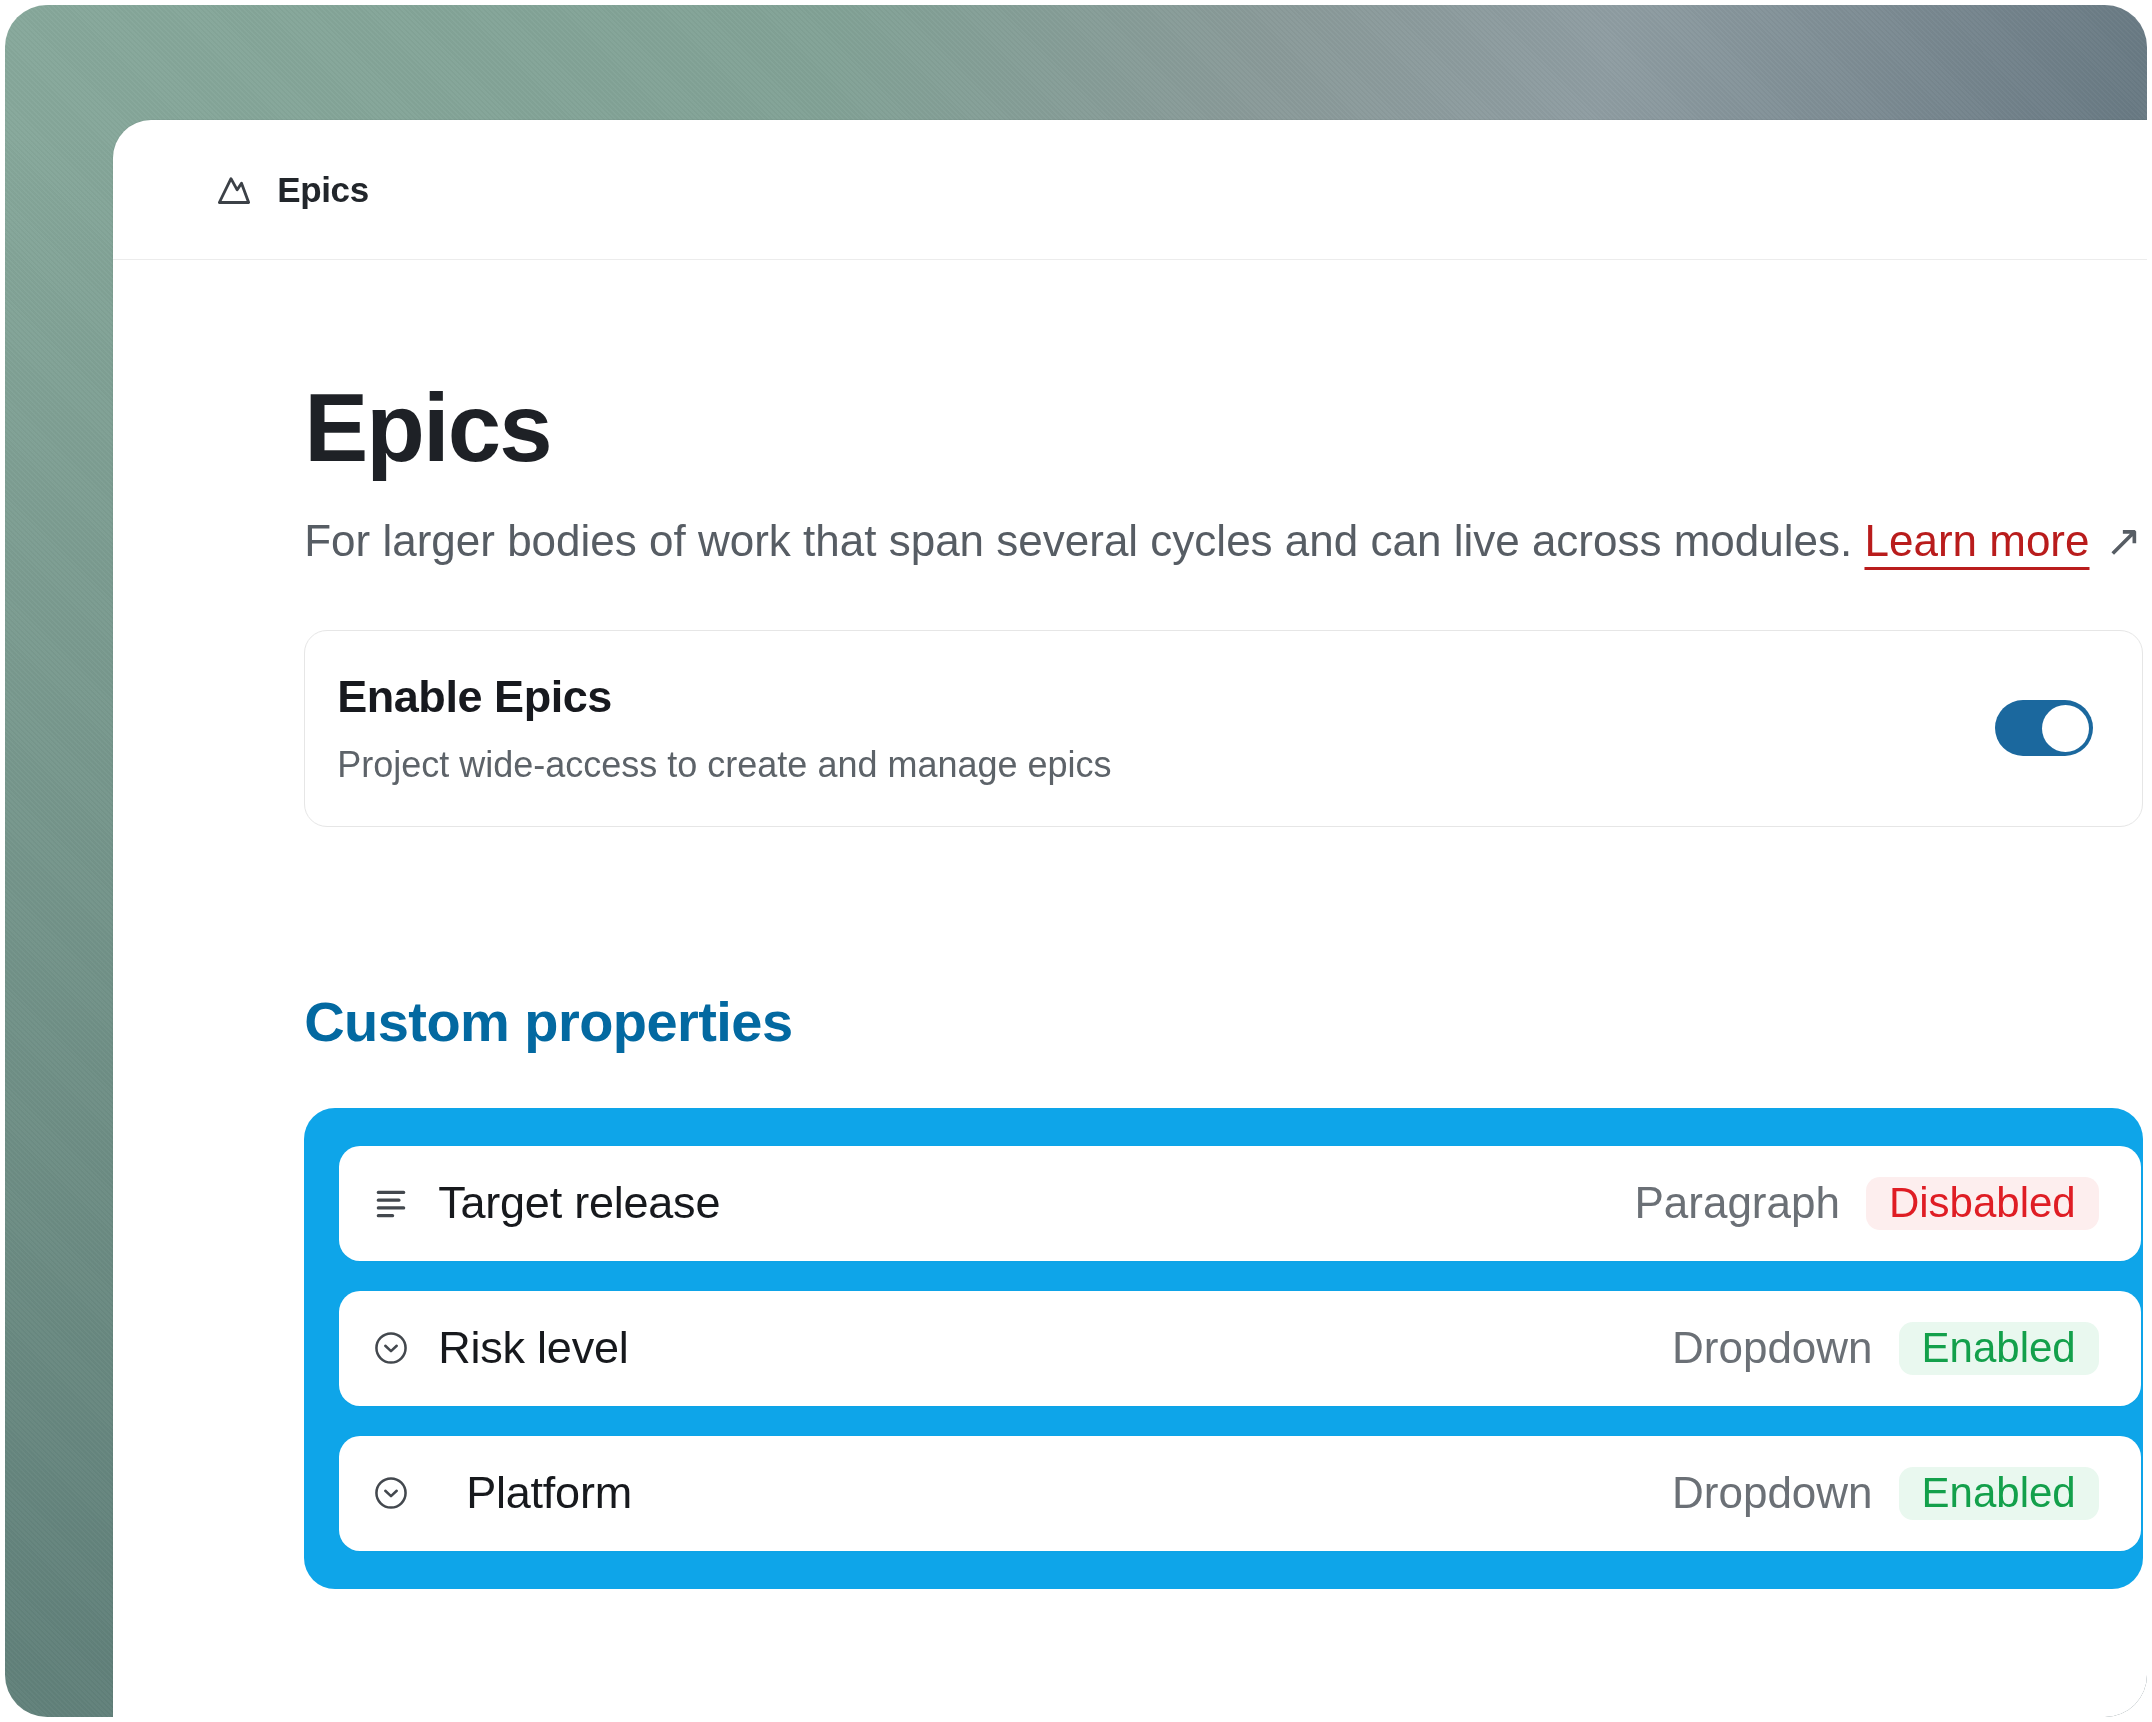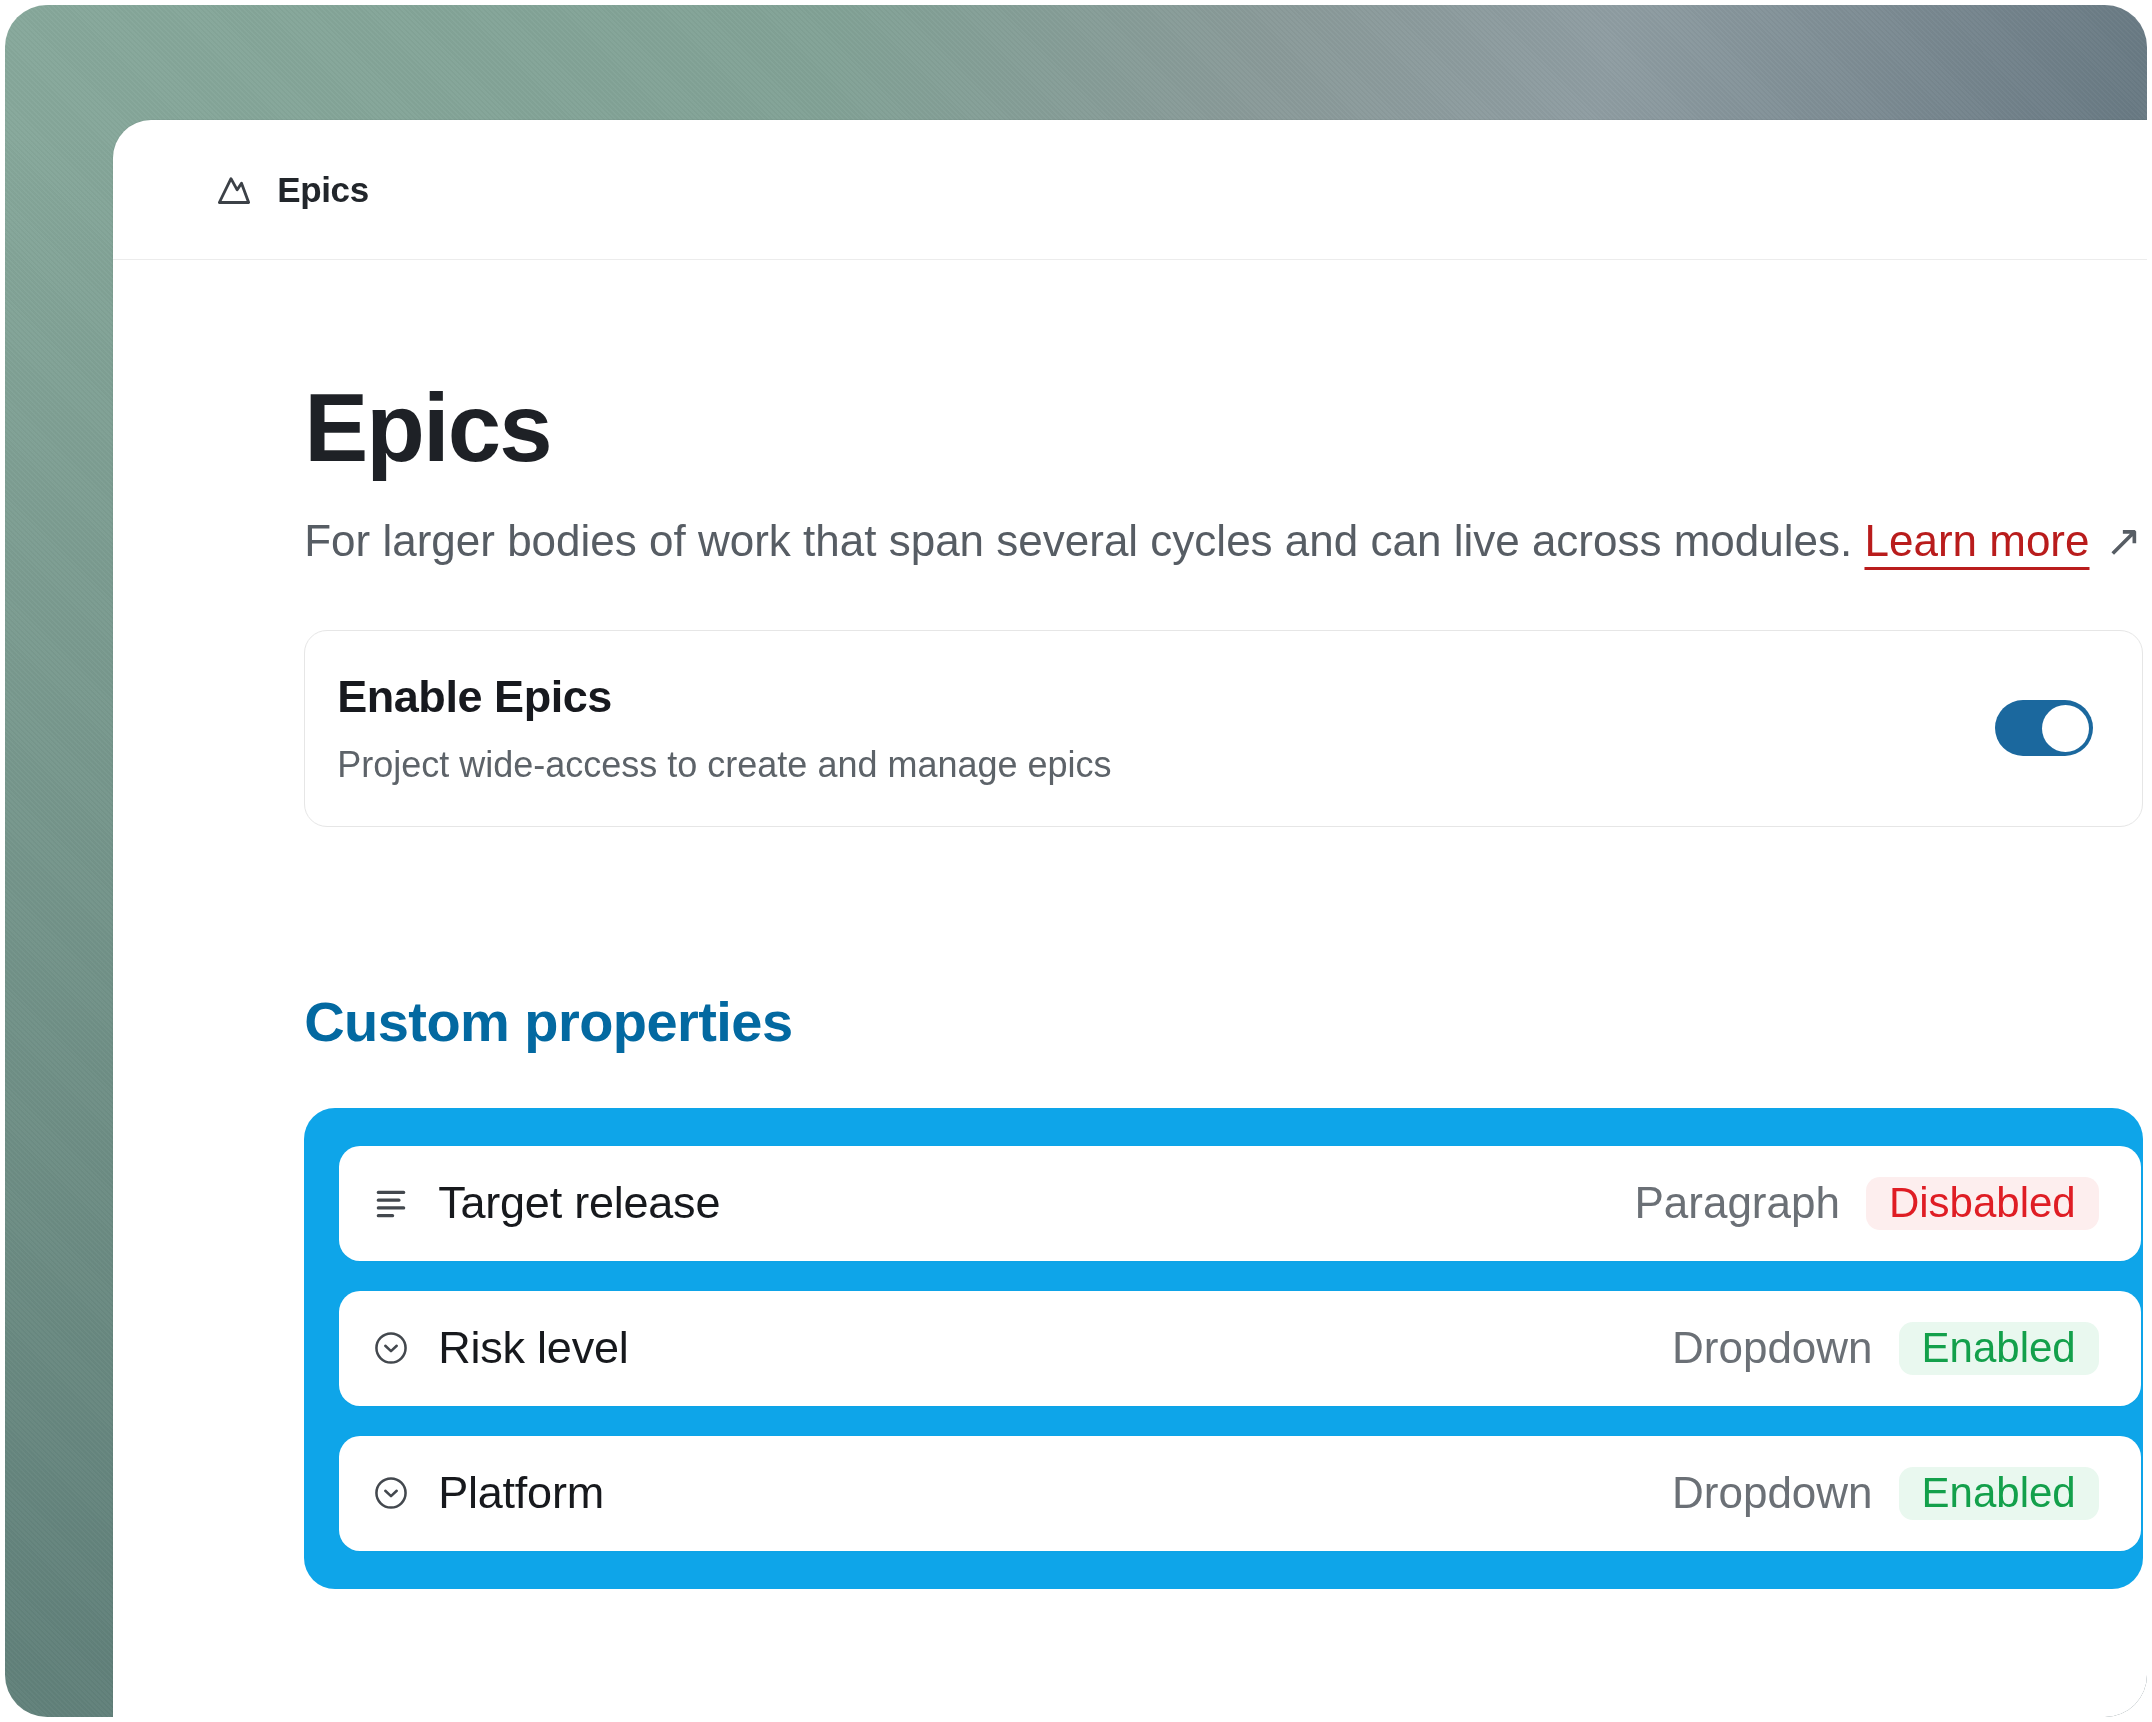--- a/index.html
+++ b/index.html
@@ -61,21 +61,21 @@
   .section-sub{margin:26px 0 0 0;font-size:44px;color:#575d64;}
   .props{
     margin-top:54px;background:#0ea5e9;border-radius:31px;
     padding:38px 2.6px 38px 35px;box-sizing:border-box;
   }
   .prop-row{
     background:#ffffff;border-radius:21px;height:115px;margin-bottom:30px;
     display:flex;align-items:center;padding:0 42px 0 33px;box-sizing:border-box;
     box-shadow:0 0.9px 1.7px rgba(0,0,0,0.02);
   }
-  .prop-row:last-child{margin-bottom:0;}
+  .prop-row:last-child{margin-bottom:0;gap:28px;}
   .prop-icon{width:38px;height:38px;flex:0 0 auto;display:block;color:#43484e;margin-right:28px;}
   .prop-label{font-size:45px;font-weight:500;color:#17191d;letter-spacing:-0.005em;}
   .prop-right{margin-left:auto;display:flex;align-items:center;gap:26px;}
   .prop-type{font-size:44px;color:#6b7076;}
   .badge{
     font-size:42px;font-weight:500;border-radius:14px;padding:1px 23px;line-height:1.2;
   }
   .badge--disabled{color:var(--status-disabled-text,#df1d24);background:var(--status-disabled-bg,#fdeeee);}
   .badge--enabled{color:var(--status-enabled-text,#13a04b);background:var(--status-enabled-bg,#e9f8ef);}
 </style>

